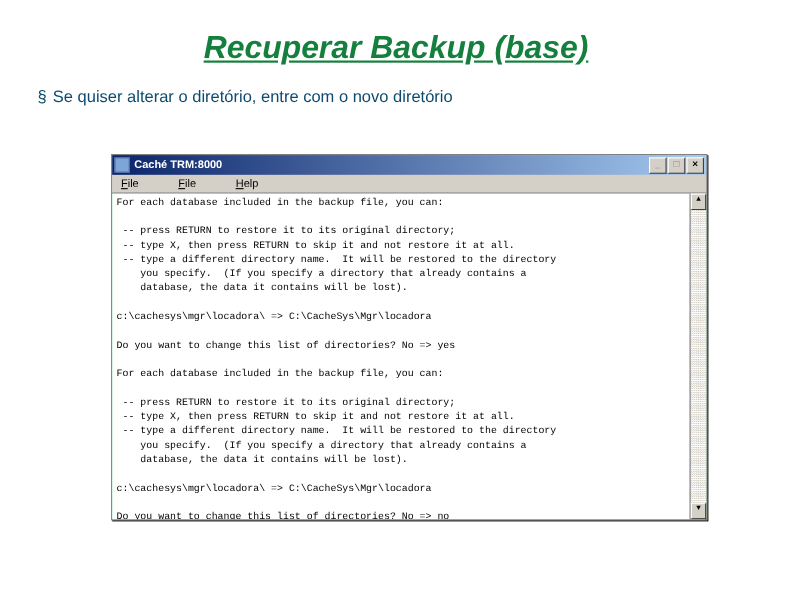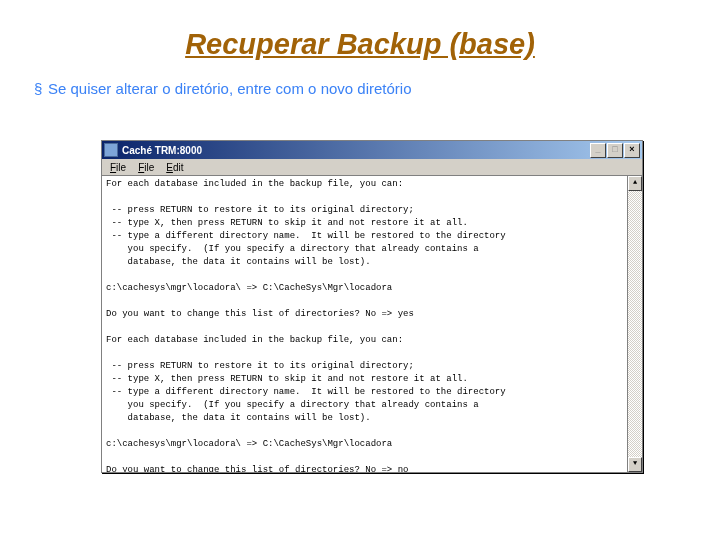--- a/index.html
+++ b/index.html
@@ -11,27 +11,27 @@
     font-family: Arial, Helvetica, sans-serif;
     position: relative;
   }
   .slide-title {
     font-family: Arial, Helvetica, sans-serif;
     font-style: italic;
     font-size: 29px;
     text-decoration: underline;
     text-align: center;
     margin-top: 28px;
-    color: #a16207;
+    color: #15803d;
   }
   .bullet-row {
     margin: 16px 0 0 34px;
     font-family: Arial, Helvetica, sans-serif;
     font-size: 15px;
-    color: #3b82f6;
+    color: #0c4a6e;
   }
   .bullet-glyph {
     display: inline-block;
     width: 14px;
   }
   .win {
     position: absolute;
     left: 90px;
     top: 140px;
     width: 540px;
@@ -85,20 +85,21 @@
   .menubar {
     height: 16px;
     background: #d4d0c8;
     font-family: Tahoma, Arial, sans-serif;
     font-size: 10px;
     display: flex;
     align-items: center;
     padding-left: 2px;
     border-bottom: 1px solid #808080;
     color: #000;
+    gap: 24px;
   }
   .menu-item {
     padding: 0 6px;
     text-decoration: underline;
     text-decoration-color: transparent;
   }
   .menu-item::first-letter {
     text-decoration: underline;
   }
   .term-wrap {
@@ -155,21 +156,21 @@
     <span class="titlebar-text">Caché TRM:8000</span>
     <div class="titlebar-buttons">
       <div class="tb-btn dis">_</div>
       <div class="tb-btn dis">□</div>
       <div class="tb-btn">×</div>
     </div>
   </div>
   <div class="menubar">
     <span class="menu-item">File</span>
     <span class="menu-item">File</span>
-    <span class="menu-item">Edit</span>
+    <span class="menu-item">Help</span>
   </div>
   <div class="term-wrap">
     <div class="term">For each database included in the backup file, you can:
 
  -- press RETURN to restore it to its original directory;
  -- type X, then press RETURN to skip it and not restore it at all.
  -- type a different directory name.  It will be restored to the directory
     you specify.  (If you specify a directory that already contains a
     database, the data it contains will be lost).
 

